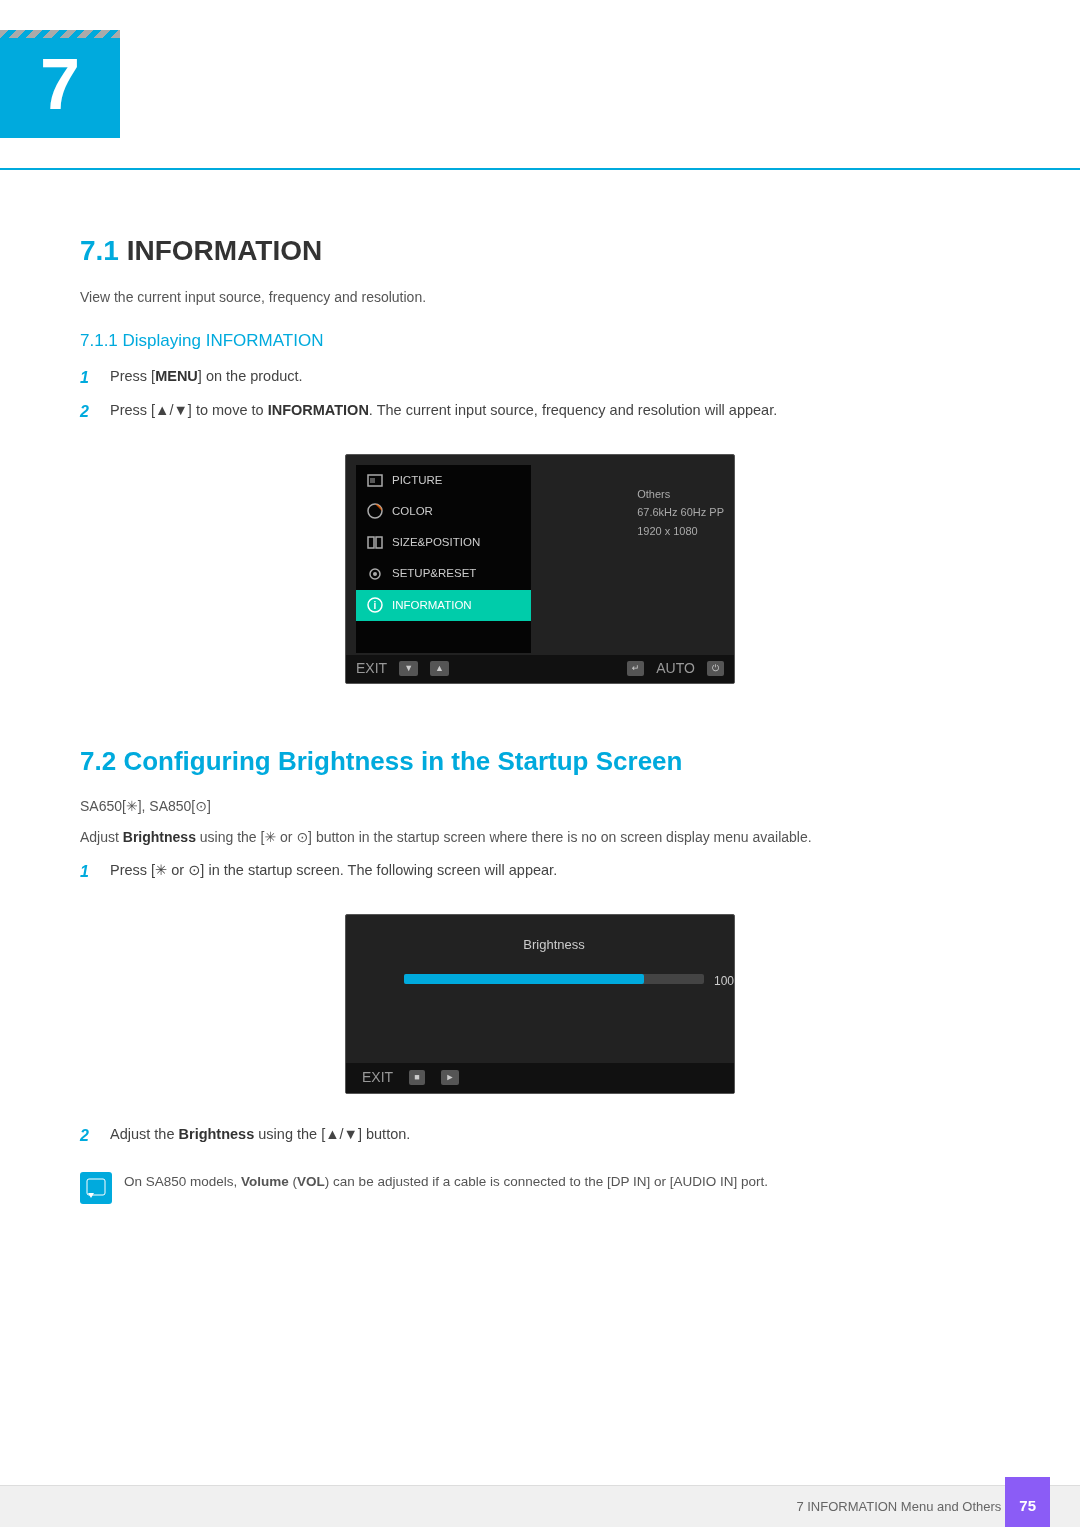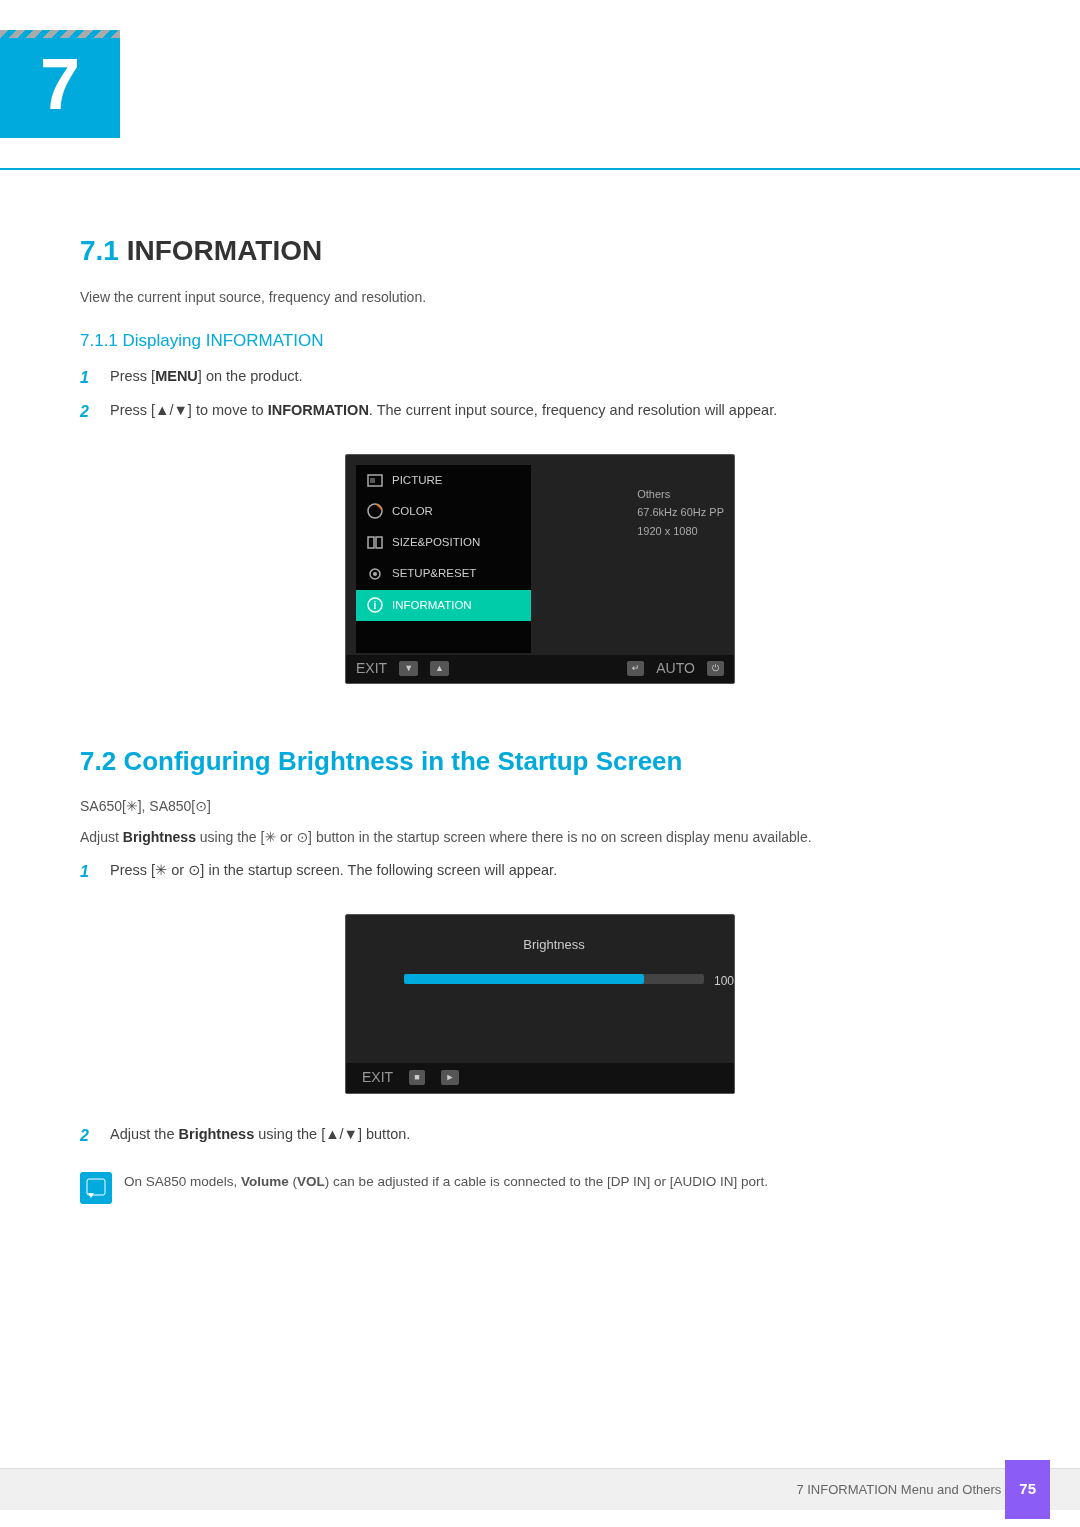--- a/index.html
+++ b/index.html
@@ -272,21 +272,21 @@
     .chapter-divider {
       width: 100%;
       height: 2px;
       background: #00aadd;
       margin-bottom: 20px;
     }
 
     
     .page-footer {
       position: absolute;
-      bottom: 17px;
+      bottom: 0;
       left: 0; right: 0;
       height: 42px;
       background: #f0f0f0;
       display: flex;
       align-items: center;
       justify-content: flex-end;
       padding: 0 30px;
       border-top: 1px solid #ddd;
     }
     .footer-text {

